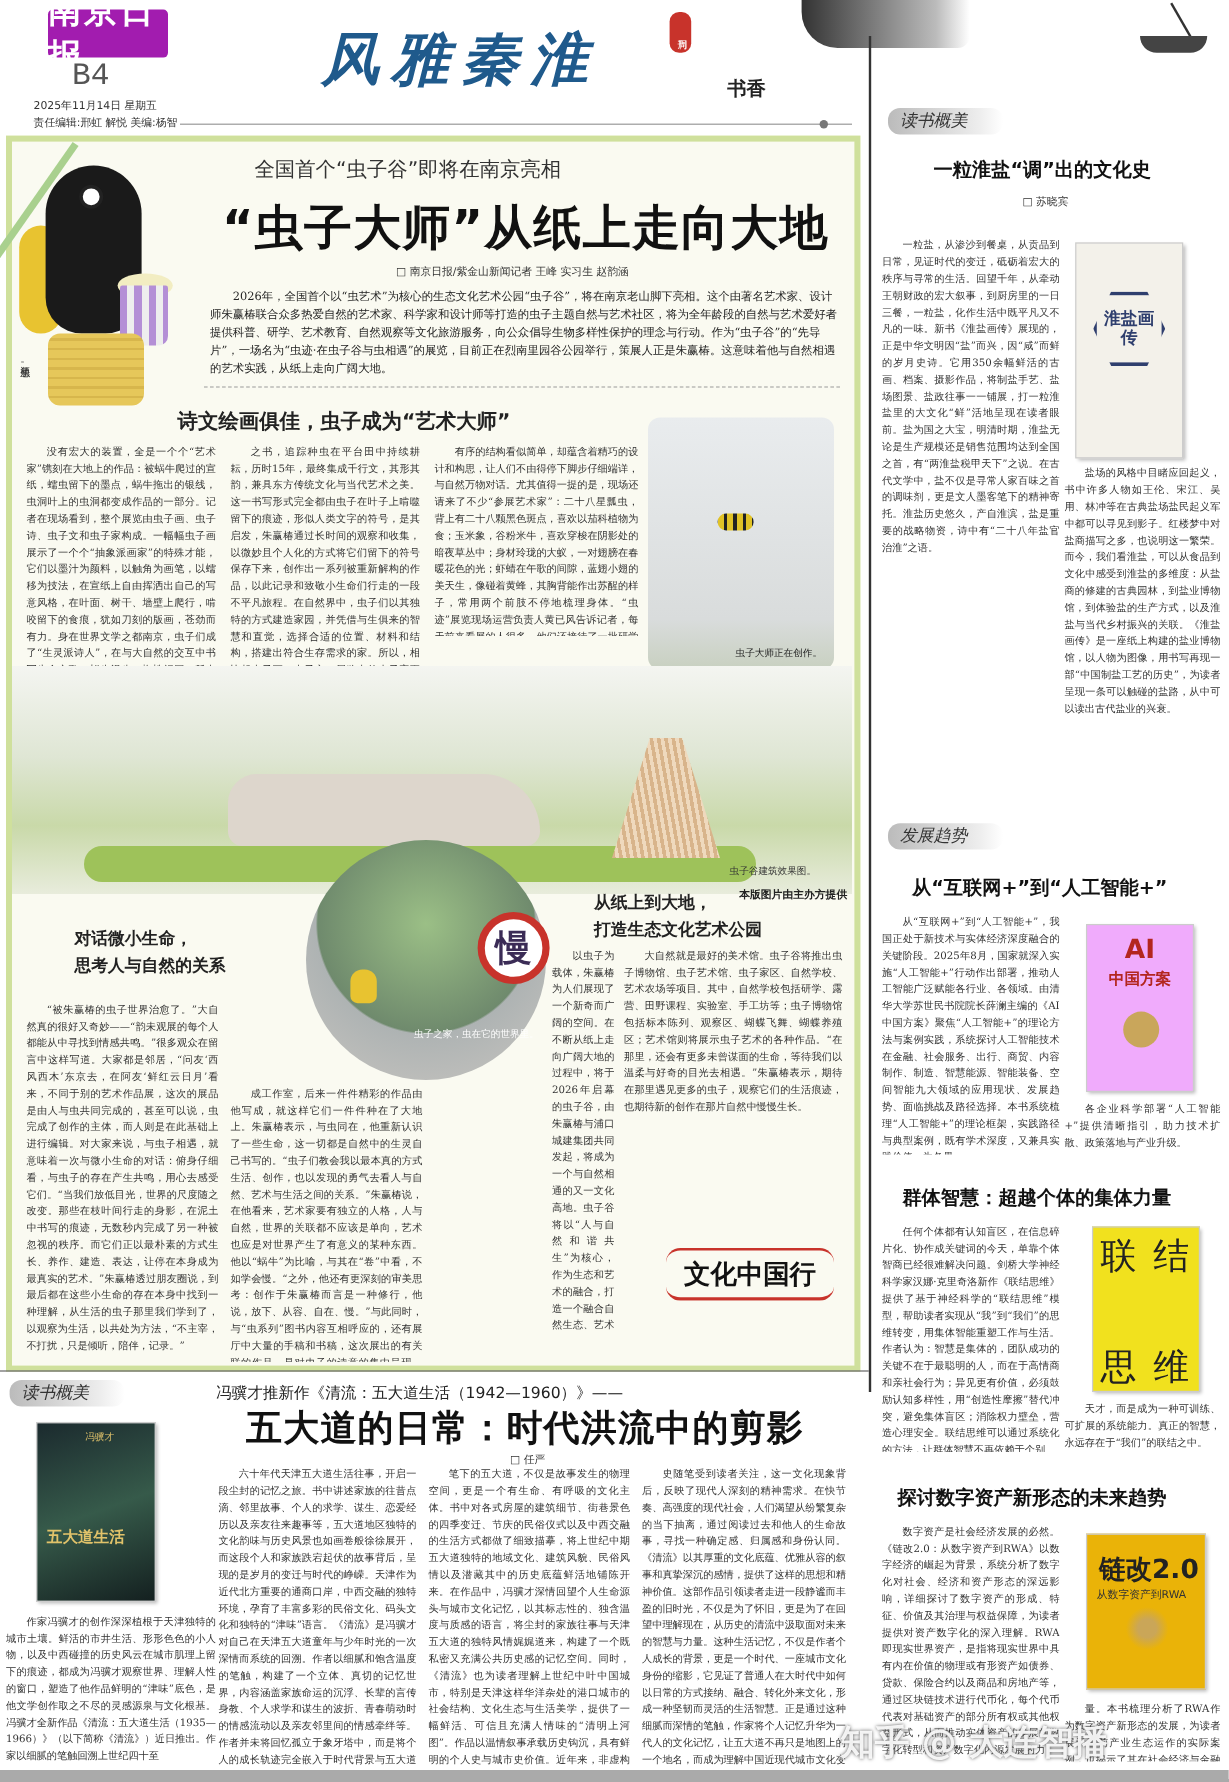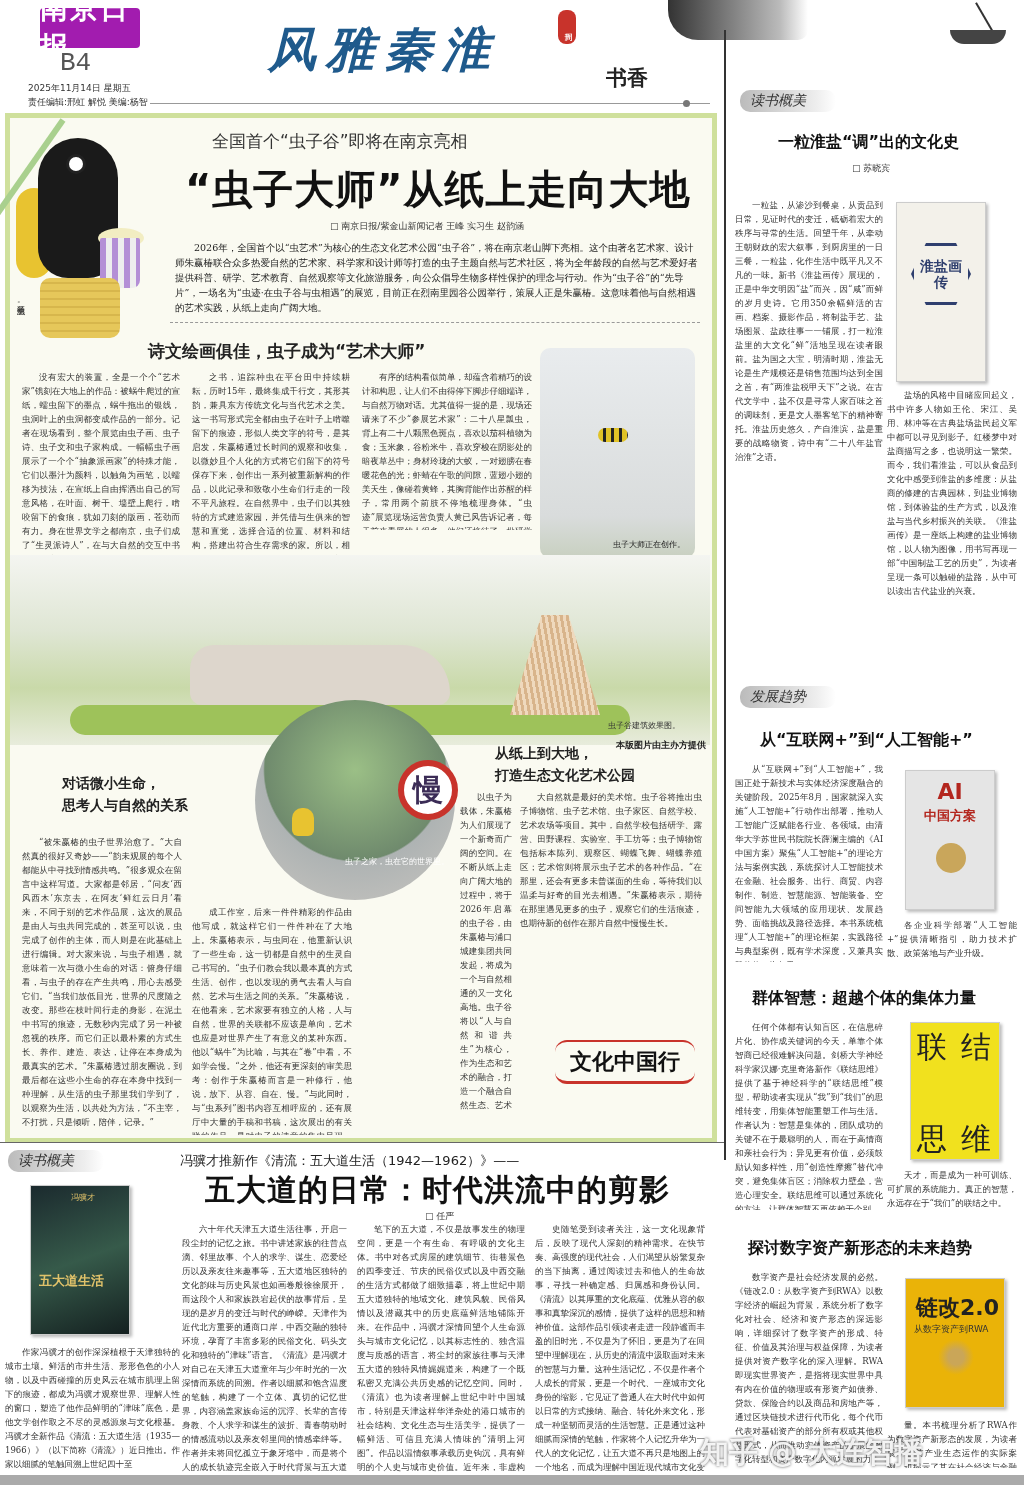--- a/index.html
+++ b/index.html
@@ -4,21 +4,21 @@
 <style>
 *{box-sizing:border-box;margin:0;padding:0}
 body{width:1024px;height:1485px;background:#fff;font-family:"DejaVu Sans",sans-serif;color:#222;position:relative;overflow:hidden}
 .abs{position:absolute}
 .masthead-logo{left:40px;top:8px;width:100px;height:40px;background:#a21caf;border-radius:4px;color:#fff;font-family:"DejaVu Serif",serif;font-weight:bold;font-size:28px;display:flex;align-items:center;justify-content:center;letter-spacing:2px}
 .page-no{left:60px;top:48px;font-size:26px;color:#555;font-family:Liberation Mono, monospace}
 .dateline{left:28px;top:82px;font-size:9px;color:#333}
 .editors{left:28px;top:96px;font-size:9px;color:#333}
 .brand{left:268px;top:18px;font-family:"DejaVu Serif",serif;font-style:italic;font-weight:bold;font-size:48px;color:#1f5a8c;letter-spacing:10px}
 .weekly-seal{left:558px;top:10px;width:18px;height:34px;background:#c8332b;border-radius:8px;color:#fff;font-size:8px;writing-mode:vertical-rl;display:flex;align-items:center;justify-content:center}
-.section-name{left:606px;top:64px;font-size:21px;font-weight:bold;color:#222}
+.section-name{left:606px;top:64px;font-size:16px;font-weight:bold;color:#222}
 .hline{left:150px;top:103px;width:560px;height:1px;background:#999}
 .dot{left:683px;top:100px;width:7px;height:7px;border-radius:50%;background:#777}
 .eave{left:668px;top:0;width:140px;height:40px;background:linear-gradient(90deg,#333,#bbb 80%,#fff);border-radius:0 0 10px 30px}
 .eave-post{left:724px;top:30px;width:2px;height:1130px;background:#333}
 .boat{left:950px;top:30px;width:56px;height:14px;background:#444;border-radius:0 0 20px 20px}
 .boat-pole{left:985px;top:0;width:2px;height:40px;background:#333;transform:rotate(-30deg)}
 .main-box{left:5px;top:113px;width:712px;height:1030px;background:#fafaf1;border:5px solid #cfe09c}
 .diag{left:60px;top:120px;width:6px;height:260px;background:#a9d08e;transform:rotate(35deg);transform-origin:top}
 .beetle{left:10px;top:118px;width:130px;height:220px}
 .beetle .body{position:absolute;left:28px;top:20px;width:80px;height:140px;background:#1a1a1a;border-radius:40px 40px 30px 30px}
@@ -51,21 +51,21 @@
 .circle-cap{left:345px;top:856px;font-size:8px;color:#fff}
 .sub2{left:495px;top:742px;font-size:14px;font-weight:bold;line-height:22px;color:#222}
 .sub3{left:62px;top:772px;font-size:14px;font-weight:bold;line-height:22px;color:#222}
 .seal-wenhua{left:555px;top:1040px;width:140px;height:44px;font-family:"DejaVu Serif",serif;font-size:22px;font-weight:bold;color:#111;display:flex;align-items:center;justify-content:center;border-bottom:3px solid #c8332b;border-top:2px solid #c8332b;border-radius:12px}
 .tag{font-family:"DejaVu Serif",serif;font-style:italic;font-size:14px;color:#333;background:linear-gradient(90deg,#bbb,#eee 80%,#fff);padding:2px 30px 2px 10px;border-radius:10px}
 .r-title{font-size:16px;font-weight:bold;color:#111}
 .r-by{font-size:9px;color:#333}
 .book{border:1px solid #ccc;box-shadow:2px 2px 3px #bbb}
 .book-salt{left:896px;top:202px;width:90px;height:180px;background:#f3f1ea}
 .book-salt .hex{position:absolute;left:14px;top:40px;width:60px;height:62px;border:3px solid #2f3f6e;clip-path:polygon(25% 0,75% 0,100% 50%,75% 100%,25% 100%,0 50%);display:flex;align-items:center;justify-content:center;color:#2f3f6e;font-weight:bold;font-size:14px;text-align:center;line-height:16px}
-.book-ai{left:905px;top:770px;width:90px;height:140px;background:#e5e5e5}
+.book-ai{left:905px;top:770px;width:90px;height:140px;background:#f0abfc}
 .book-ai .t1{position:absolute;top:8px;width:100%;text-align:center;color:#b3261e;font-weight:bold;font-size:22px}
 .book-ai .t2{position:absolute;top:36px;width:100%;text-align:center;color:#b3261e;font-weight:bold;font-size:13px}
 .book-ai .coin{position:absolute;left:30px;top:72px;width:30px;height:30px;border-radius:50%;background:#c9a65b}
 .book-link{left:910px;top:1022px;width:90px;height:138px;background:#f1e11e}
 .book-link span{position:absolute;font-size:30px;color:#222}
 .book-chain{left:905px;top:1278px;width:100px;height:130px;background:#eab308}
 .book-chain .t1{position:absolute;left:10px;top:14px;font-size:22px;font-weight:bold;color:#222}
 .book-chain .sun{position:absolute;left:32px;top:60px;width:36px;height:36px;border-radius:50%;background:radial-gradient(circle,#caa658 30%,transparent 70%)}
 .book-wudadao{left:30px;top:1185px;width:100px;height:150px;background:linear-gradient(160deg,#1b2a2e,#365a4a 50%,#142020);color:#e0c26a;font-size:11px}
 .book-wudadao .t1{position:absolute;top:86px;left:8px;font-size:13px;font-weight:bold}
@@ -211,21 +211,21 @@
   <div class="t1">链改2.0</div>
   <div style="position:absolute;left:8px;top:44px;font-size:9px;color:#333">从数字资产到RWA</div>
   <div class="sun"></div>
 </div>
 <div class="abs col" style="left:887px;top:1418px;width:130px;height:50px;overflow:hidden">
     <p>量。本书梳理分析了RWA作为数字资产新形态的发展，为读者展示当前产业生态运作的实际案例，也揭示了其在社会经济与金融和治理层面的价值。</p>
   </div>
 
 <div class="abs sep" style="left:0;top:1142px;width:724px"></div>
 <div class="abs tag" style="left:8px;top:1150px">读书概美</div>
-<div class="abs kicker2">冯骥才推新作《清流：五大道生活（1942—1962）》——</div>
+<div class="abs kicker2">冯骥才推新作《清流：五大道生活（1942—1960）》——</div>
 <div class="abs headline2">五大道的日常：时代洪流中的剪影</div>
 <div class="abs by2">□ 任严</div>
 <div class="abs book book-wudadao">
   <div style="position:absolute;left:40px;top:6px;font-size:8px">冯骥才</div>
   <div class="t1">五大道生活</div>
 </div>
 <div class="abs col" style="left:5px;top:1345px;width:175px;height:125px;overflow:hidden">
     <p>作家冯骥才的创作深深植根于天津独特的城市土壤。鲜活的市井生活、形形色色的小人物，以及中西碰撞的历史风云在城市肌理上留下的痕迹，都成为冯骥才观察世界、理解人性的窗口，塑造了他作品鲜明的“津味”底色，是他文学创作取之不尽的灵感源泉与文化根基。冯骥才全新作品《清流：五大道生活（1935—1966）》（以下简称《清流》）近日推出。作家以细腻的笔触回溯上世纪四十至</p>
   </div>
 <div class="abs col" style="left:182px;top:1222px;width:165px;height:250px;overflow:hidden">

